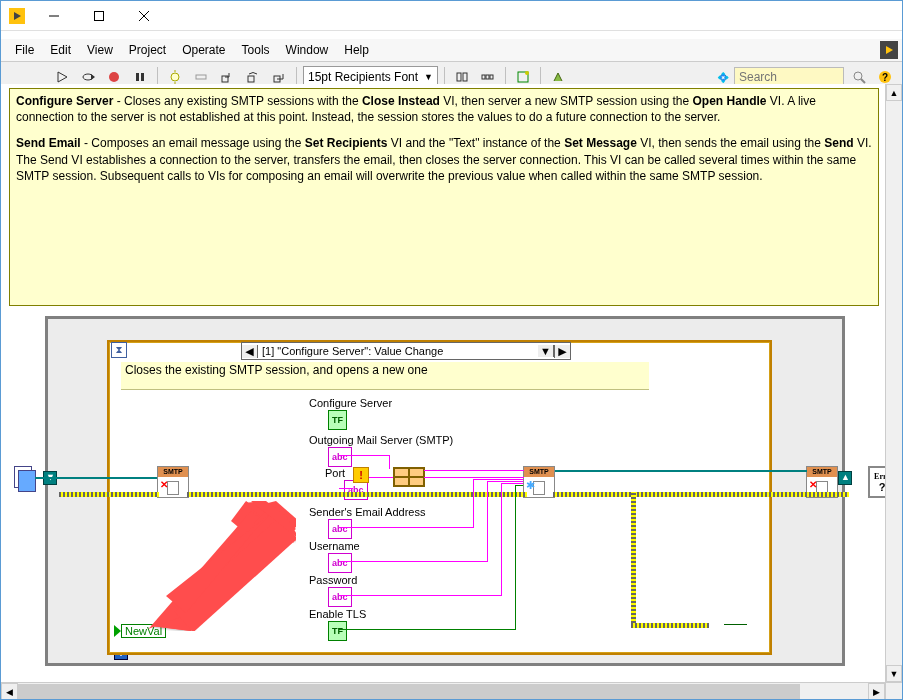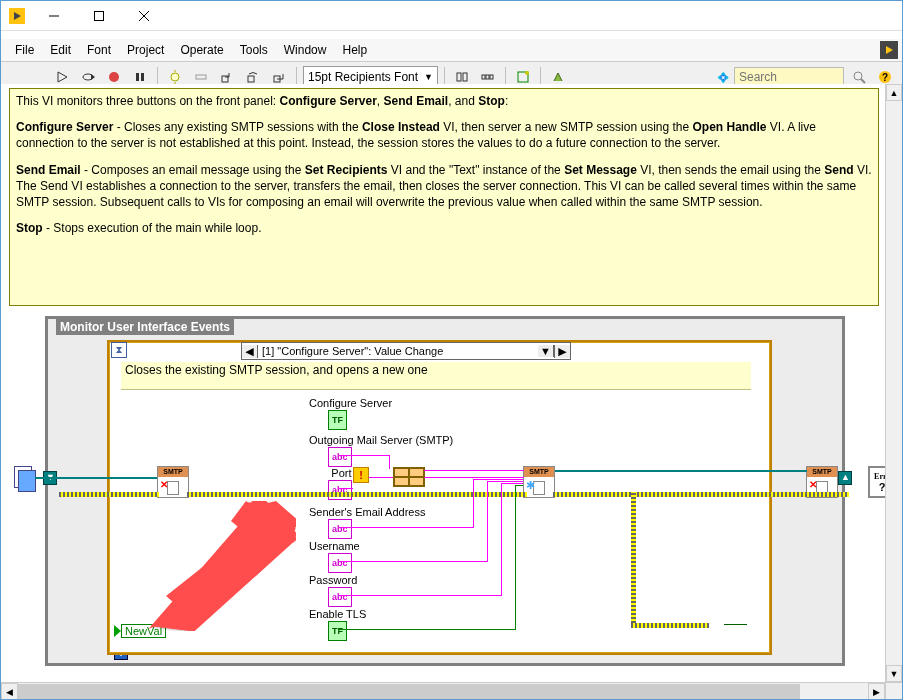--- a/index.html
+++ b/index.html
@@ -46,21 +46,21 @@
   .while-loop { position: absolute; left: 44px; top: 232px; width: 800px; height: 350px; background: #ececec; border: 3px solid #808080; }
   .while-label { position: absolute; left: 55px; top: 235px; font-size: 12px; font-weight: bold; color: #fff; background:#808080; padding:1px 4px; z-index:2;}
   
   
   .event-struct { position: absolute; left: 106px; top: 256px; width: 665px; height: 315px; border: 3px solid #d4a017; border-style: solid; background: #fff; }
   .event-struct::before { content:""; position:absolute; inset:-3px; border: 2px solid #c08000; pointer-events:none;}
   .event-header { position: absolute; left: 240px; top: 258px; width:330px; height: 18px; background: #fff; border: 1px solid #666; display: flex; align-items: center; font-size: 11px; z-index:3;}
   .event-header .nav { width: 16px; text-align: center; background: #eee; border-right: 1px solid #666; }
   .event-header .nav:last-child { border-left:1px solid #666; border-right:none;}
   .event-header .label { flex: 1; padding: 0 4px; }
-  .event-comment { position: absolute; left: 120px; top: 278px; width: 630px; height: 28px; background: #ffffce; border-bottom: 1px solid #c0c080; padding: 1px 4px; font-size: 12px; z-index:2;}
+  .event-comment { position: absolute; left: 120px; top: 278px; width: 528px; height: 28px; background: #ffffce; border-bottom: 1px solid #c0c080; padding: 1px 4px; font-size: 12px; z-index:2;}
   
   .event-glyph { position:absolute; left:110px; top:258px; width:16px; height:16px; background:#fff; border:1px solid #4060a0; z-index:3; display:flex; align-items:center; justify-content:center; font-size:10px; color:#4060a0;}
   
   
   .term { position: absolute; font-size: 11px; }
   .term-label { color: #000; white-space: nowrap; margin-bottom: 1px; display:block;}
   .term-box { display: inline-block; border: 1px solid; padding: 4px 3px; font-size: 9px; font-weight:bold; background: #fff; margin-left: 19px; }
   .abc-box { border-color: #d000d0; color:#d000d0;}
   .tf-green { border-color:#008000; background:#b8ffb8; color:#006000;}
   
@@ -136,21 +136,21 @@
       <svg width="10" height="10">
         <line x1="0" y1="0" x2="10" y2="10" stroke="#000"></line>
         <line x1="10" y1="0" x2="0" y2="10" stroke="#000"></line>
       </svg>
     </div>
 </div>
 
 <div class="menubar">
   <div class="m">File</div>
   <div class="m">Edit</div>
-  <div class="m">Font</div>
+  <div class="m">View</div>
   <div class="m">Project</div>
   <div class="m">Operate</div>
   <div class="m">Tools</div>
   <div class="m">Window</div>
   <div class="m">Help</div>
   <div class="right-logo">
       <svg viewBox="0 0 10 10">
         <polygon points="2,1 9,5 2,9" fill="#ffc20e"></polygon>
       </svg>
     </div>
@@ -256,27 +256,24 @@
       <svg width="14" height="14">
         <circle cx="7" cy="7" r="6" fill="#ffc20e"></circle>
         <text x="7" y="11" text-anchor="middle" font-size="10" font-weight="bold">?</text>
       </svg>
     </div>
 </div>
 
 <div class="canvas-wrap">
 
   <div class="comment-box">
-    <p><span>This VI monitors three buttons on the front panel: </span><b>Configure Server</b><span>, </span><b>Send Email</b><span>, and </span><b>Stop</b><span>:</span></p>
     <p><b>Configure Server</b><span> - Closes any existing SMTP sessions with the </span><b>Close Instead</b><span> VI, then server a new SMTP session using the </span><b>Open Handle</b><span> VI.  A live connection to the server is not established at this point. Instead, the session stores the values to do a future connection to the server.</span></p>
     <p><b>Send Email</b><span> - Composes an email message using the </span><b>Set Recipients</b><span> VI and the "Text" instance of the </span><b>Set Message</b><span> VI, then sends the email using the </span><b>Send</b><span> VI. The Send VI establishes a connection to the server, transfers the email, then closes the server connection. This VI can be called several times within the same SMTP session.  Subsequent calls to VIs for composing an email will overwrite the previous value when called within the same SMTP session.</span></p>
-    <p><b>Stop</b><span> - Stops execution of the main while loop.</span></p>
-  </div>
-
-  <div class="while-label">Monitor User Interface Events</div>
+  </div>
+
   <div class="while-loop"></div>
   <div class="sr-left"></div>
   <div class="sr-right"></div>
   <div class="iter-node">i</div>
   <div class="stop-node"></div>
   <div class="or-node"><svg viewBox="0 0 18 18">
         <path d="M2 2 Q8 2 14 9 Q8 16 2 16 Q6 9 2 2 Z" fill="#ffc" stroke="#880"></path>
         <text x="6" y="12" font-size="8" fill="#060">V</text>
       </svg></div>
 
@@ -294,21 +291,21 @@
   <div class="newval">NewVal</div>
 
   <div class="term" style="left:308px; top:313px;">
     <span class="term-label">Configure Server</span>
     <span class="term-box tf-green">TF</span>
   </div>
   <div class="term" style="left:308px; top:350px;">
     <span class="term-label">Outgoing Mail Server (SMTP)</span>
     <span class="term-box abc-box">abc</span>
   </div>
-  <div class="term" style="left:308px; top:383px;text-align:right;">
+  <div class="term" style="left:324px; top:383px;">
     <span class="term-label">Port</span>
     <span class="term-box abc-box">abc</span>
   </div>
   <div class="term" style="left:308px; top:422px;">
     <span class="term-label">Sender's Email Address</span>
     <span class="term-box abc-box">abc</span>
   </div>
   <div class="term" style="left:308px; top:456px;">
     <span class="term-label">Username</span>
     <span class="term-box abc-box">abc</span>

